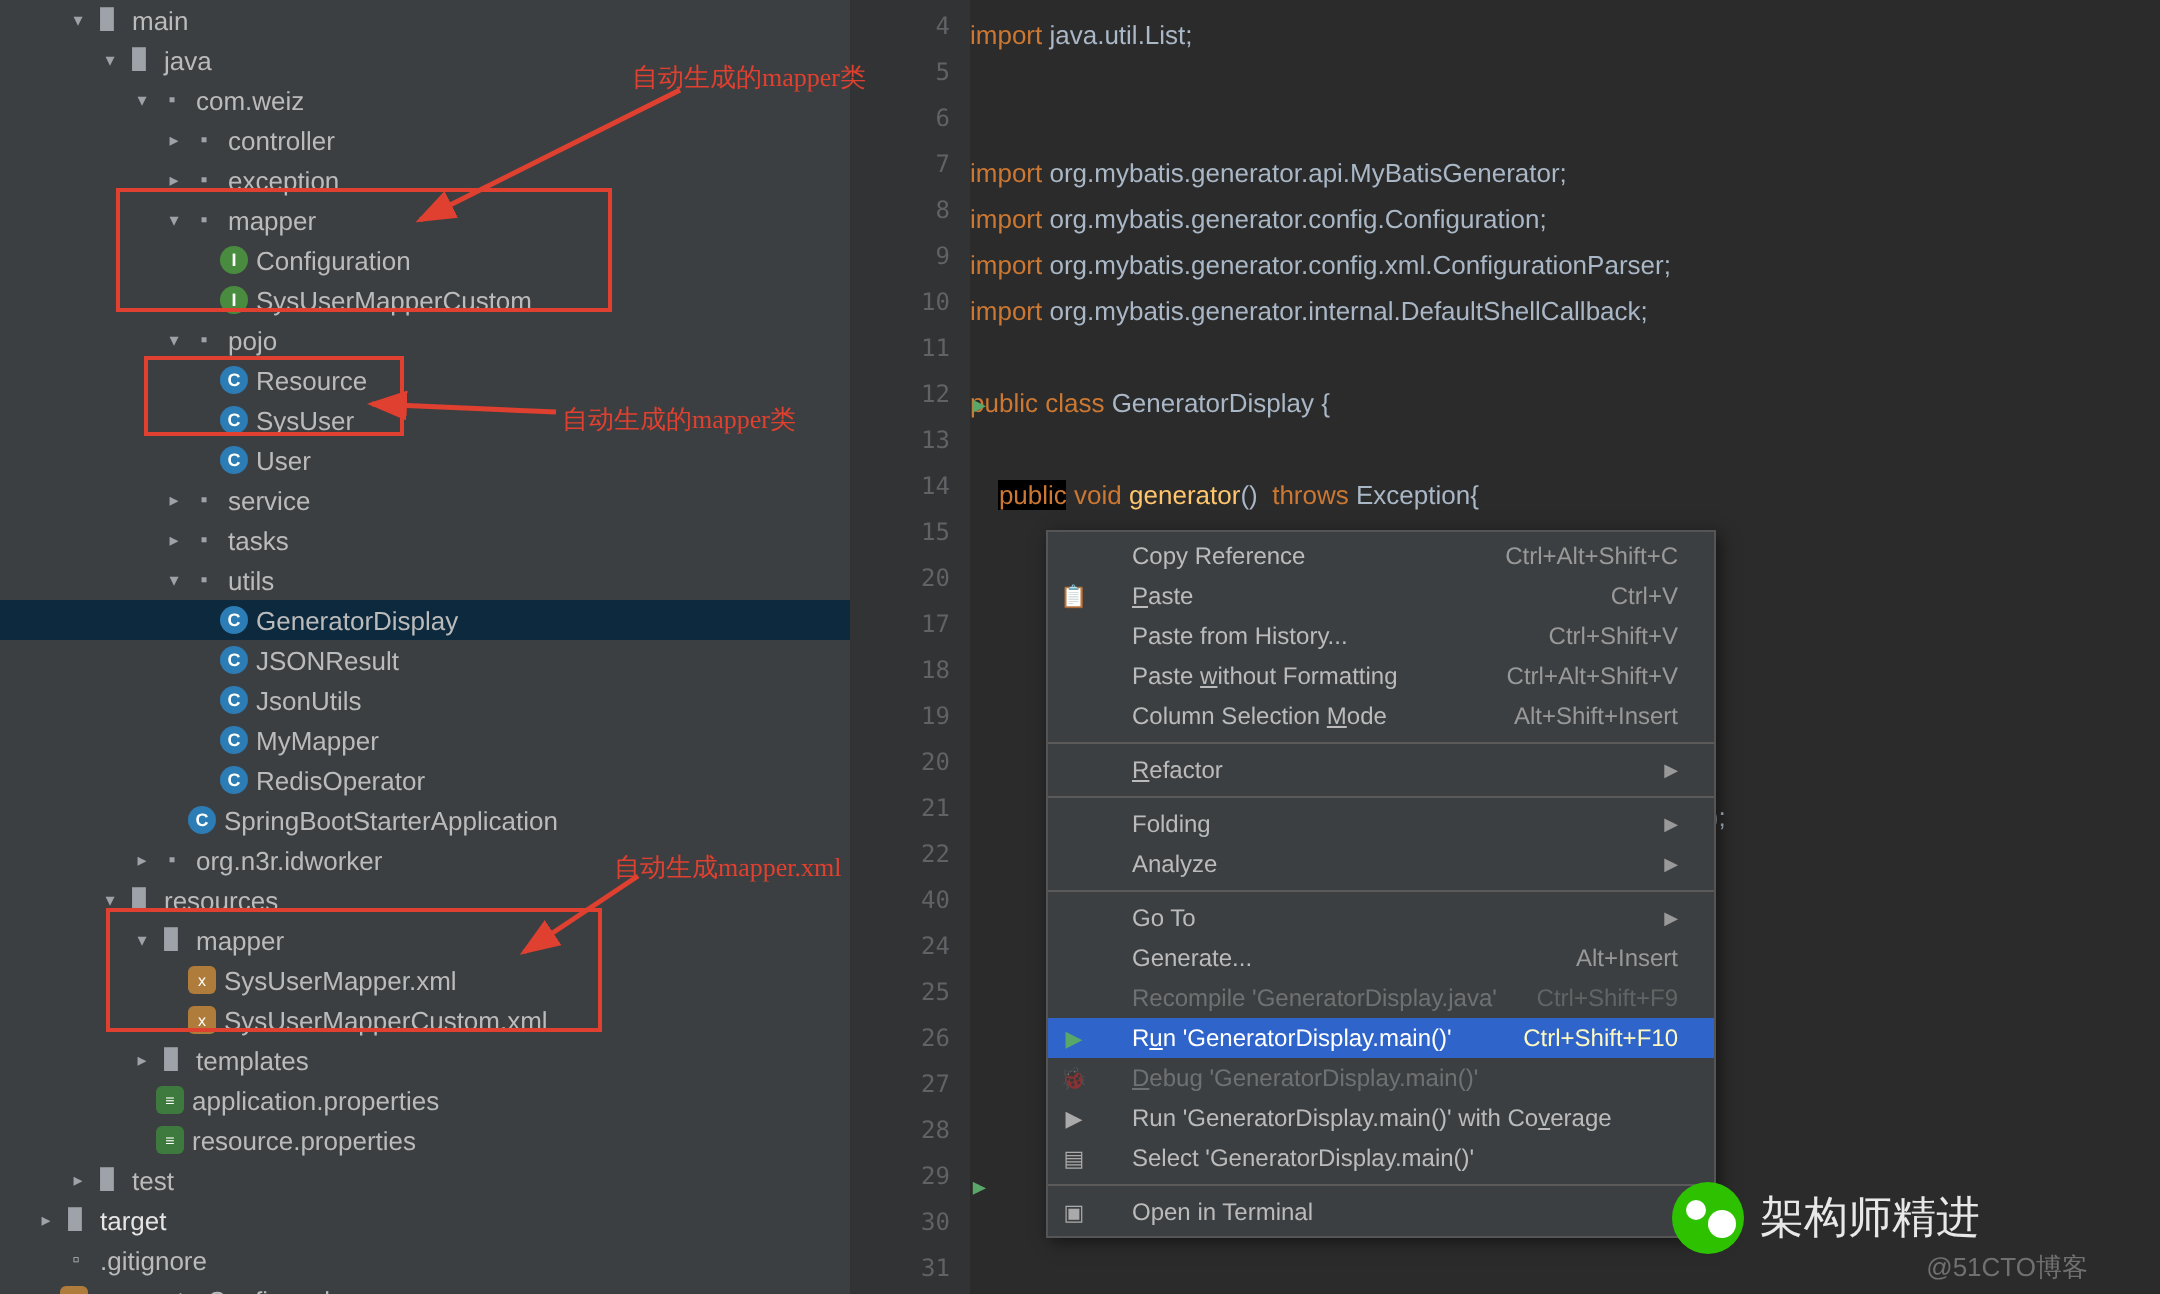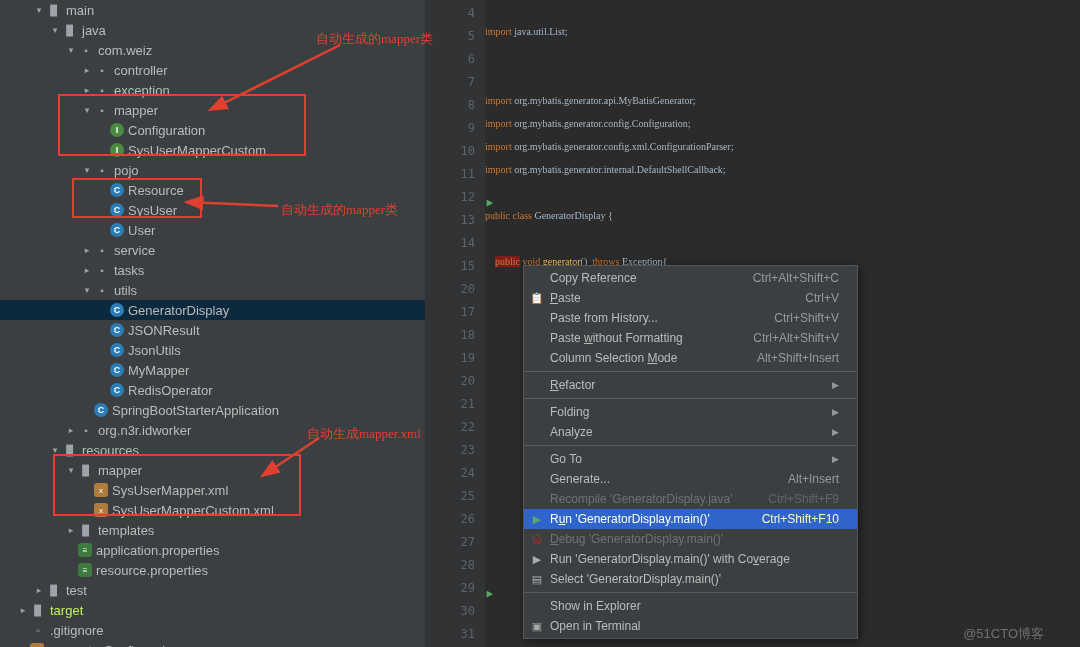--- a/index.html
+++ b/index.html
@@ -2,44 +2,44 @@
 <html><head>
 <meta charset="utf-8">
 <style>
 html,body{margin:0;padding:0;width:1080px;height:647px;overflow:hidden;font-family:"Segoe UI",Arial,sans-serif;font-size:13px;background:#2b2b2b;color:#a9b7c6}
 .root{display:flex;width:1080px;height:647px;position:relative}
 .sidebar{width:425px;background:#3c3f41;overflow:hidden;padding-top:0}
 .editor{flex:1;background:#2b2b2b;display:flex;position:relative}
 .gutter{width:50px;background:#313335;color:#606366;text-align:right;padding-right:10px;padding-top:2px;font-family:Consolas,monospace;font-size:12px;line-height:23px}
 .gutter .ln{height:23px;position:relative}
 .run-glyph{position:absolute;right:-18px;top:5px;color:#59a869;font-size:11px}
-.code{flex:1;padding-top:20px;font-family:Liberation Serif, serif;font-size:10px;line-height:23px;white-space:pre;color:#a9b7c6}
+.code{flex:1;padding-top:6px;font-family:Liberation Sans, sans-serif;font-size:13px;line-height:23px;white-space:pre;color:#a9b7c6}
 .kw{color:#cc7832}
 .str{color:#6a8759}
 .meth{color:#ffc66d}
-.hl{background:#7f1d1d}
+.hl{background:#000000}
 .dim{opacity:0.4}
 .tree{padding-top:0}
 .node{display:flex;align-items:center;height:20px;color:#bbbbbb;white-space:nowrap}
 .node.sel{background:#0d293e}
 .arrow{width:14px;font-size:9px;color:#9da3a8;display:inline-block;text-align:center}
 .arrow.empty{visibility:hidden}
 .ico{width:16px;height:16px;margin-right:4px;display:inline-flex;align-items:center;justify-content:center;font-size:10px;border-radius:3px}
 .ico-folder{color:#9da3a8}
 .ico-pkg{color:#9da3a8}
 .ico-i{background:#4a8c3f;color:#fff;border-radius:50%;width:14px;height:14px;font-size:9px;font-weight:bold}
 .ico-c{background:#2c7cb5;color:#fff;border-radius:50%;width:14px;height:14px;font-size:9px;font-weight:bold}
 .ico-xml{background:#b07c3b;color:#fff;width:14px;height:14px;font-size:8px}
 .ico-prop{background:#3e7a3e;color:#fff;width:14px;height:14px;font-size:8px}
 .lbl{color:#bbbbbb}
 .redbox{position:absolute;border:2px solid #e04030;pointer-events:none}
 .anno{position:absolute;color:#e04030;font-size:13px;font-family:SimSun,serif;pointer-events:none}
 .arrow-svg{position:absolute;pointer-events:none}
 .ctxmenu{position:absolute;left:523px;top:265px;width:333px;background:#3c3f41;border:1px solid #555;box-shadow:2px 2px 8px rgba(0,0,0,0.5);color:#bbbbbb;font-size:12px;padding:2px 0}
-.ctxmenu .mi{height:20px;display:flex;align-items:center;padding:0 18px 0 26px;position:relative}
+.ctxmenu .mi{height:20px;display:flex;align-items:center;padding:0 18px 0 42px;position:relative}
 .ctxmenu .mi .sc{margin-left:auto;color:#999}
 .ctxmenu .mi.sep{height:1px;background:#5a5a5a;margin:3px 0;padding:0}
 .ctxmenu .mi .sub{margin-left:auto;color:#999;font-size:9px}
 .ctxmenu .mi.hl{background:#2f65ca;color:#fff}
 .ctxmenu .mi.hl .sc{color:#fef9c3}
 .ctxmenu .mi .mico{position:absolute;left:6px;width:14px;text-align:center;font-size:11px}
 .ul{text-decoration:underline}
 .wm{position:absolute;right:36px;bottom:4px;color:#707070;font-size:13px}
 .wechat{position:absolute;right:90px;bottom:20px;display:flex;align-items:center;gap:8px;color:#e8e8e8;font-size:22px;font-weight:500}
 .wechat .bubble{width:36px;height:36px;background:#2dc100;border-radius:50%;position:relative}
@@ -199,21 +199,21 @@
           <span class="lbl">resource.properties</span>
         </div>
         <div class="node" style="padding-left: 32px;">
           <span class="arrow ">▸</span>
           <span class="ico ico-folder">▉</span>
           <span class="lbl">test</span>
         </div>
         <div class="node" style="padding-left: 16px;">
           <span class="arrow ">▸</span>
           <span class="ico ico-folder">▉</span>
-          <span class="lbl" style="color:#bef264">target</span>
+          <span class="lbl" style="color:#e5e5e5">target</span>
         </div>
         <div class="node" style="padding-left: 16px;">
           <span class="arrow empty"></span>
           <span class="ico">▫</span>
           <span class="lbl">.gitignore</span>
         </div>
         <div class="node" style="padding-left: 16px;">
           <span class="arrow empty"></span>
           <span class="ico ico-xml">x</span>
           <span class="lbl">generatorConfig.xml</span>
@@ -235,21 +235,21 @@
         <div class="ln">13</div>
         <div class="ln">14</div>
         <div class="ln">15</div>
         <div class="ln">20</div>
         <div class="ln">17</div>
         <div class="ln">18</div>
         <div class="ln">19</div>
         <div class="ln">20</div>
         <div class="ln">21</div>
         <div class="ln">22</div>
-        <div class="ln">23</div>
+        <div class="ln">40</div>
         <div class="ln">24</div>
         <div class="ln">25</div>
         <div class="ln">26</div>
         <div class="ln">27</div>
         <div class="ln">28</div>
         <div class="ln">29<span class="run-glyph">▶</span></div>
         <div class="ln">30</div>
         <div class="ln">31</div>
       </div>
     <div class="code" id="code"><div><span class="kw">import</span> java.util.List;</div><div>&nbsp;</div><div>&nbsp;</div><div><span class="kw">import</span> org.mybatis.generator.api.MyBatisGenerator;</div><div><span class="kw">import</span> org.mybatis.generator.config.Configuration;</div><div><span class="kw">import</span> org.mybatis.generator.config.xml.ConfigurationParser;</div><div><span class="kw">import</span> org.mybatis.generator.internal.DefaultShellCallback;</div><div>&nbsp;</div><div><span class="kw">public class</span> GeneratorDisplay {</div><div>&nbsp;</div><div>    <span class="hl kw">public</span> <span class="kw">void</span> <span class="meth">generator</span>()  <span class="kw">throws</span> Exception{</div><div>&nbsp;</div><div>                                                           &gt;();</div><div>&nbsp;</div><div>                                                           <span class="str">eneratorConfig.xml"</span>);</div><div>                                                           tionParser(warnings);</div><div>                                                           ation(configFile);</div><div>                                                           aultShellCallback(<span class="underl">overwrite</span>);</div><div>                                                            MyBatisGenerator(config,</div><div>&nbsp;</div><div>&nbsp;</div><div>&nbsp;</div><div>&nbsp;</div><div>&nbsp;</div><div>&nbsp;</div><div>                                                           ws Exception {</div><div>&nbsp;</div><div>&nbsp;</div></div>
@@ -340,22 +340,23 @@
       <div class="mi">
         <span class="mico" style="color:#aaa">▶</span>
         <span>Run 'GeneratorDisplay.main()' with Co<span class="ul">v</span>erage</span>
       </div>
       <div class="mi">
         <span class="mico" style="color:#aaa">▤</span>
         <span>Select 'GeneratorDisplay.main()'</span>
       </div>
       <div class="mi sep"></div>
       <div class="mi">
-        <span>Show in Explorer</span>
-      </div>
-      <div class="mi">
         <span class="mico" style="color:#aaa">▣</span>
         <span>Open in Terminal</span>
       </div>
     </div>
 
+  <div class="wechat">
+    <div class="bubble"></div>
+    <span>架构师精进</span>
+  </div>
   <div class="wm">@51CTO博客</div>
 </div>
 
 </body></html>

